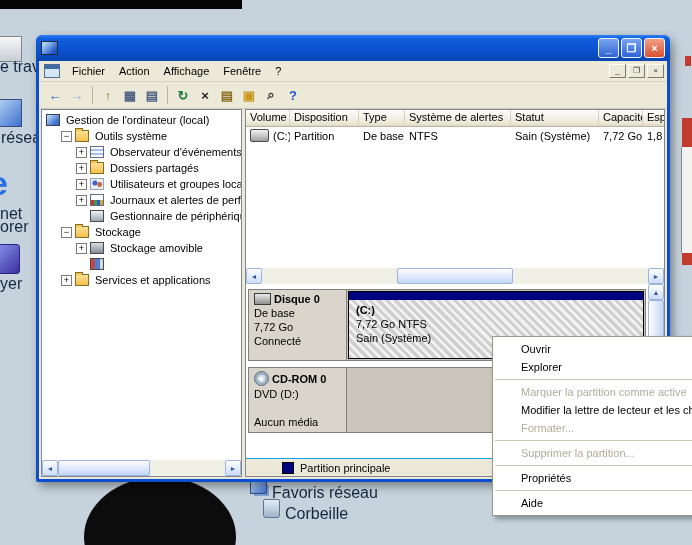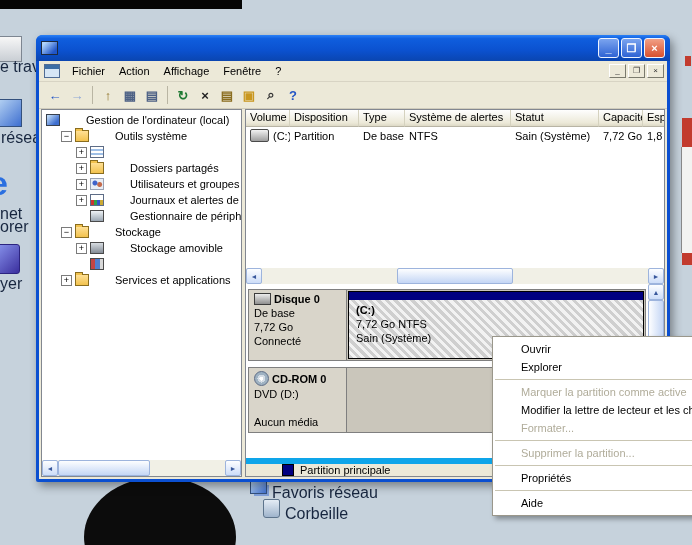--- a/index.html
+++ b/index.html
@@ -52,21 +52,21 @@
   #tree{position:absolute;left:0;top:2px;right:0;bottom:16px;overflow:hidden;}
   .splitter{width:3px;flex:none;}
   .right-pane{flex:1;border:1px solid #828790;background:#fff;display:flex;flex-direction:column;box-sizing:border-box;overflow:hidden;}
 
   
   .trow{display:flex;align-items:center;height:16px;white-space:nowrap;}
   .expander{width:11px;height:11px;border:1px solid #7b7b7b;background:#fff;font-size:9px;line-height:9px;
             display:flex;align-items:center;justify-content:center;margin-right:3px;flex:none;box-sizing:border-box;}
   .exp-spacer{width:14px;flex:none;}
   .ticon{width:14px;height:12px;margin-right:4px;flex:none;position:relative;box-sizing:border-box;display:inline-block;}
-  .tlabel{padding:0 2px;margin-left:20px;}
+  .tlabel{padding:0 2px;}
   .tlabel.sel{background:#2b5dc6;color:#fff;}
 
   .computer-icon{border:1px solid #38404d;background:linear-gradient(135deg,#bcd8f5 10%,#3e6fd0 75%);}
   .event-viewer-icon{border:1px solid #5d6c86;background:repeating-linear-gradient(180deg,#fff 0 2px,#9fc0e8 2px 4px);}
   .system-tools-icon,.shared-folders-icon,.storage-icon,.services-icon{border:1px solid #8a6d1f;background:linear-gradient(#ffe095,#f2c24e);}
   .system-tools-icon::before,.shared-folders-icon::before,.storage-icon::before,.services-icon::before{
       content:"";position:absolute;top:-3px;left:-1px;width:6px;height:2px;background:#f2c24e;border:1px solid #8a6d1f;border-bottom:none;}
   .local-users-icon{border:1px solid #9aa3b5;background:radial-gradient(circle at 33% 40%,#3f62c9 0 2px,rgba(0,0,0,0) 3px),radial-gradient(circle at 72% 55%,#c46a4a 0 2px,rgba(0,0,0,0) 3px),#e8edf5;}
   .performance-icon{border:1px solid #5d6c86;background:linear-gradient(90deg,#cc3333 0 3px,#33a04a 3px 6px,#3355cc 6px 9px,#ccaa33 9px 12px) no-repeat 0 100%/100% 55%,#fff;}
   .device-manager-icon{border:1px solid #4a4a4a;background:linear-gradient(#eef2f5,#9aa6b2);}
@@ -109,21 +109,21 @@
   .disk-name-line{display:flex;align-items:center;font-weight:bold;margin-bottom:1px;}
   .disk-drive-icon{width:15px;height:10px;border:1px solid #3c3c3c;background:linear-gradient(#ececec,#8f8f8f);margin-right:3px;flex:none;}
   .cdrom-icon{width:13px;height:13px;border:1px solid #5d6c86;border-radius:50%;background:radial-gradient(circle at 50% 50%,#fff 0 2px,#d5dde5 2px 4px,#9fb2c2 4px 7px);margin-right:3px;flex:none;}
   .disk-line{line-height:14px;min-height:14px;white-space:nowrap;}
   .disk-area{flex:1;border-left:1px solid #7f7f7f;background:#cac6bb;position:relative;}
   .partition{position:absolute;inset:1px;border:1px solid #000;display:flex;flex-direction:column;box-sizing:border-box;}
   .pstripe{height:8px;flex:none;}
   .pbody{flex:1;padding:3px 7px;background:repeating-linear-gradient(45deg,#cfcfcf 0 3px,#f2f2f2 3px 6px);}
   .pl1{font-weight:bold;line-height:14px;}
   .pl2,.pl3{line-height:14px;}
-  .legend{position:absolute;left:0;right:0;bottom:0;height:18px;background:#ece9d8;border-top:6px solid #0ea5e9;
+  .legend{position:absolute;left:0;right:0;bottom:0;height:18px;background:#ece9d8;border-top:1px solid #0ea5e9;
           display:flex;align-items:center;padding-left:36px;box-sizing:border-box;}
   .legend-swatch{width:10px;height:10px;border:1px solid #000;margin-right:6px;flex:none;}
 
   
   .context-menu{position:absolute;left:492px;top:336px;width:204px;background:#fff;border:1px solid #9a978b;
                 box-shadow:3px 3px 5px rgba(0,0,0,.35);padding:3px 0;z-index:20;box-sizing:content-box;}
   .cm-item{height:18px;line-height:18px;padding:0 6px 0 28px;white-space:nowrap;overflow:hidden;}
   .cm-item.disabled{color:#b0ac9a;}
   .cm-sep{border-top:1px solid #c9c5b2;margin:3px 2px;}
 </style>
@@ -201,20 +201,21 @@
                 <span class="tlabel">Gestion de l'ordinateur (local)</span>
               </div>
               <div class="trow" style="padding-left: 19px;">
                 <span class="expander">−</span>
                 <span class="ticon system-tools-icon"></span>
                 <span class="tlabel">Outils système</span>
               </div>
               <div class="trow" style="padding-left: 34px;">
                 <span class="expander">+</span>
                 <span class="ticon event-viewer-icon"></span>
+                <span class="tlabel">Observateur d'événements</span>
               </div>
               <div class="trow" style="padding-left: 34px;">
                 <span class="expander">+</span>
                 <span class="ticon shared-folders-icon"></span>
                 <span class="tlabel">Dossiers partagés</span>
               </div>
               <div class="trow" style="padding-left: 34px;">
                 <span class="expander">+</span>
                 <span class="ticon local-users-icon"></span>
                 <span class="tlabel">Utilisateurs et groupes locau</span>

